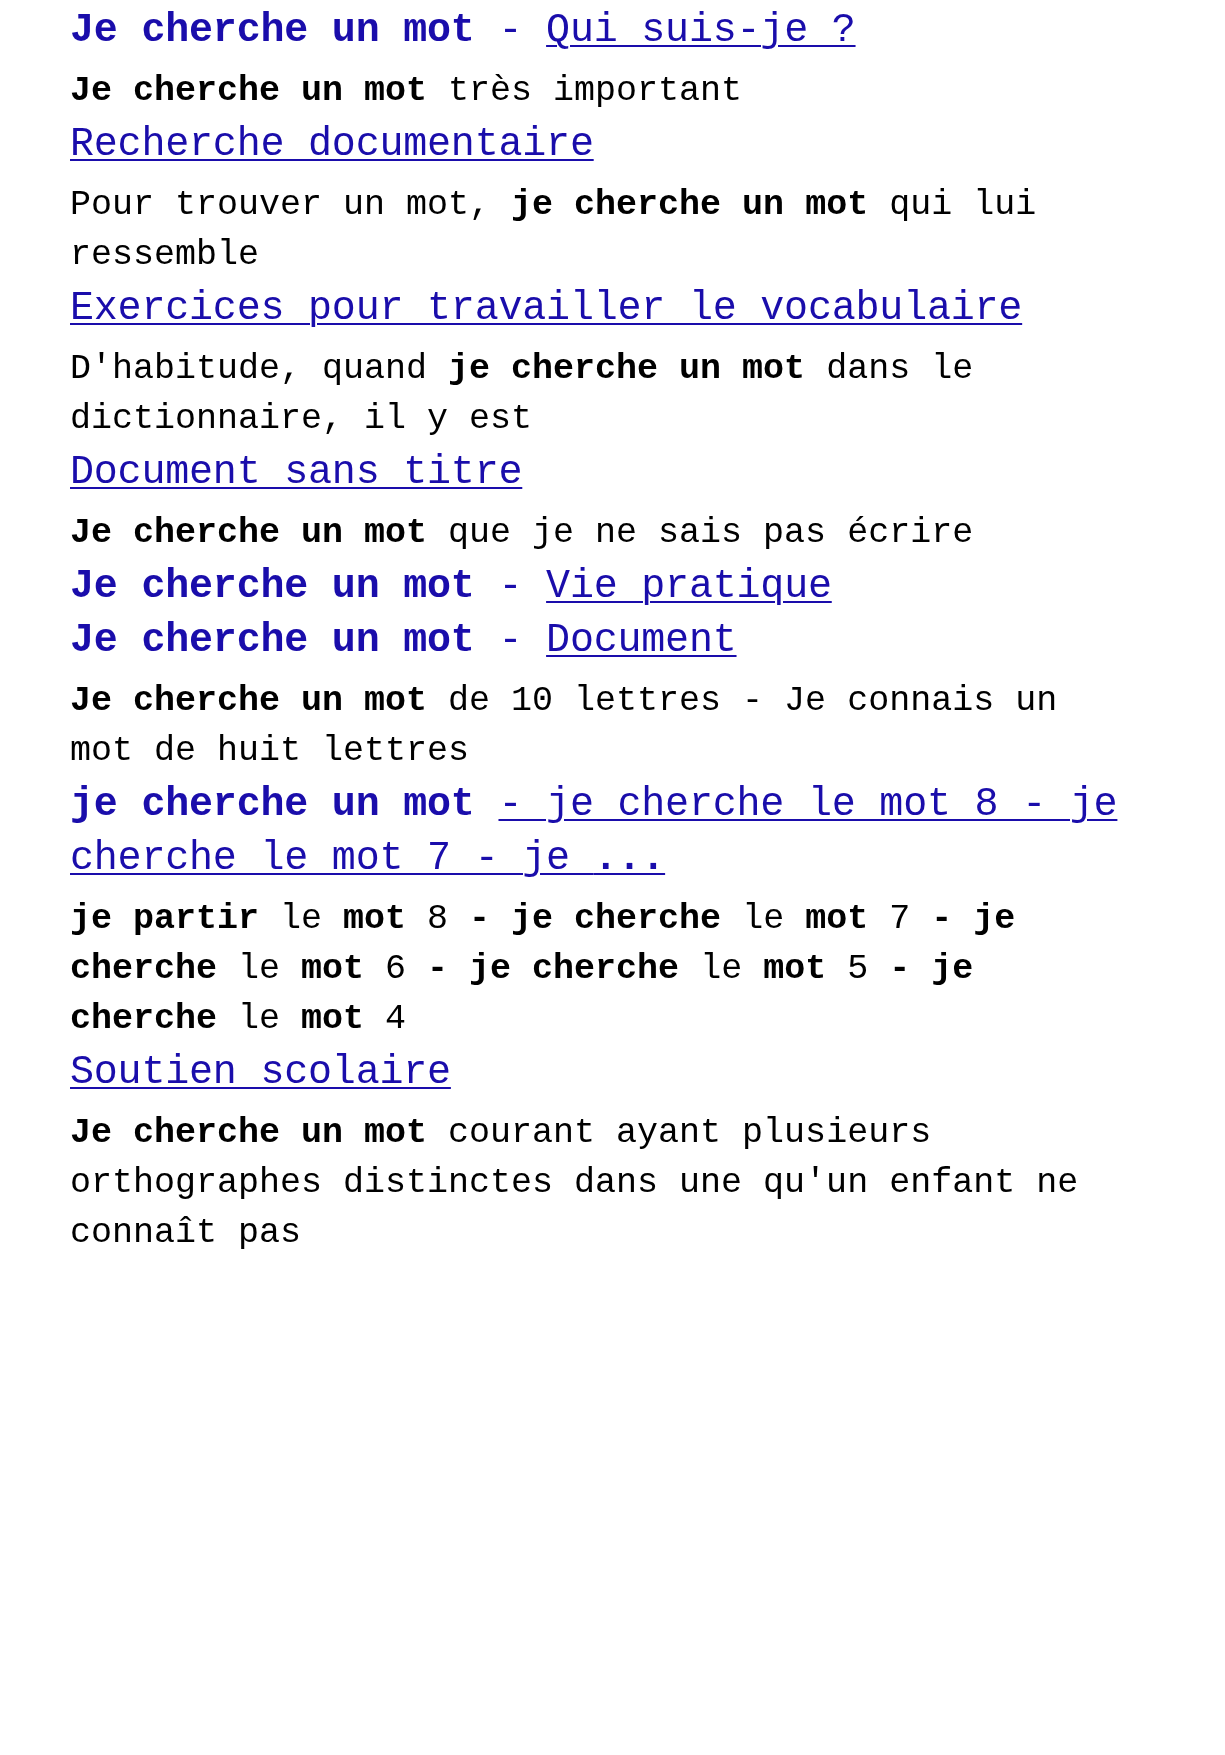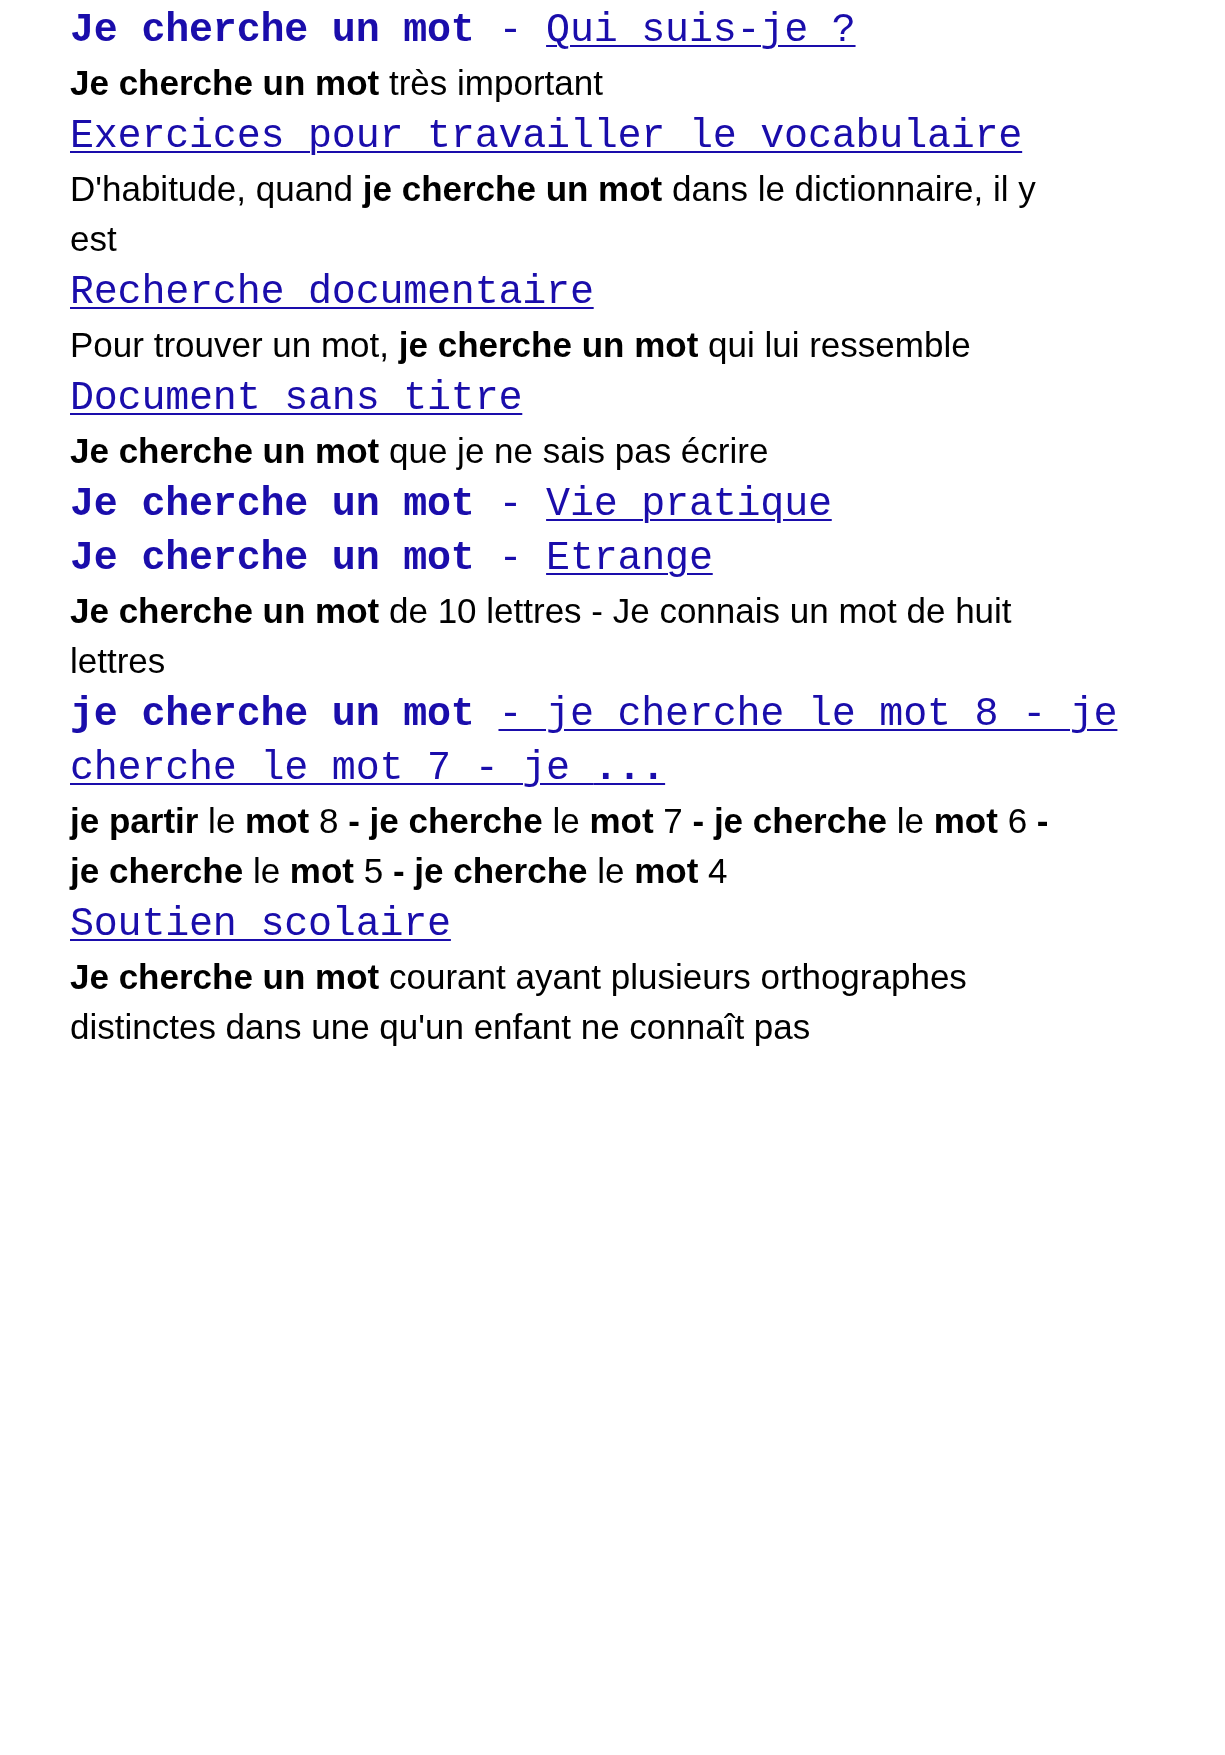--- a/index.html
+++ b/index.html
@@ -13,50 +13,50 @@
   .title {
     font-size: 40px; line-height: 54px; color: #1a0dab; margin: 0;
     letter-spacing: -0.2px;
     font-family: Liberation Mono, monospace;
   }
   .title .hl { font-weight: bold; color: #1a0dab; }
   .title .sep { color: #1a0dab; }
   .title a { color: #1a0dab; text-decoration: underline; text-decoration-thickness: 2px; text-underline-offset: 4px; }
   .title a .bold { font-weight: bold; }
   .snippet {
-    font-size: 35px; line-height: 50px; margin: 0 0 2px 0; width: 1010px;
+    font-size: 35px; line-height: 50px; margin: 8px 0 2px 0; width: 1010px; font-family: Liberation Mono, monospace;
   }
   .snippet b { font-weight: bold; }
 </style>
 </head>
 <body>
 
 <div id="results">
 
   <div class="result">
     <p class="title"><span class="hl">Je cherche un mot</span><span class="sep"> - </span><a>Qui suis-je ?</a></p>
     <p class="snippet"><b>Je cherche un mot</b><span> très important</span></p>
   </div>
   <div class="result">
+    <p class="title"><span class="hl"></span><span class="sep"></span><a>Recherche documentaire</a></p>
+    <p class="snippet"><span>Pour trouver un mot, </span><b>je cherche un mot</b><span> qui lui ressemble</span></p>
+  </div>
+  <div class="result">
     <p class="title"><span class="hl"></span><span class="sep"></span><a>Exercices pour travailler le vocabulaire</a></p>
     <p class="snippet"><span>D'habitude, quand </span><b>je cherche un mot</b><span> dans le dictionnaire, il y est</span></p>
-  </div>
-  <div class="result">
-    <p class="title"><span class="hl"></span><span class="sep"></span><a>Recherche documentaire</a></p>
-    <p class="snippet"><span>Pour trouver un mot, </span><b>je cherche un mot</b><span> qui lui ressemble</span></p>
   </div>
   <div class="result">
     <p class="title"><span class="hl"></span><span class="sep"></span><a>Document sans titre</a></p>
     <p class="snippet"><b>Je cherche un mot</b><span> que je ne sais pas écrire</span></p>
   </div>
   <div class="result">
     <p class="title"><span class="hl">Je cherche un mot</span><span class="sep"> - </span><a>Vie pratique</a></p>
   </div>
   <div class="result">
-    <p class="title"><span class="hl">Je cherche un mot</span><span class="sep"> - </span><a>Etrange</a></p>
+    <p class="title"><span class="hl">Je cherche un mot</span><span class="sep"> - </span><a>Document</a></p>
     <p class="snippet"><b>Je cherche un mot</b><span> de 10 lettres - Je connais un mot de huit lettres</span></p>
   </div>
   <div class="result">
     <p class="title"><span class="hl">je cherche un mot</span><span class="sep"> </span><a><span>- je cherche le mot 8 - je cherche le mot 7 - je </span><span class="bold">...</span></a></p>
     <p class="snippet"><b>je partir</b><span> le </span><b>mot</b><span> 8 </span><b>- je cherche</b><span> le </span><b>mot</b><span> 7 </span><b>- je cherche</b><span> le </span><b>mot</b><span> 6 </span><b>- je cherche</b><span> le </span><b>mot</b><span> 5 </span><b>- je cherche</b><span> le </span><b>mot</b><span> 4</span></p>
   </div>
   <div class="result">
     <p class="title"><span class="hl"></span><span class="sep"></span><a>Soutien scolaire</a></p>
     <p class="snippet"><b>Je cherche un mot</b><span> courant ayant plusieurs orthographes distinctes dans une qu'un enfant ne connaît pas</span></p>
   </div>

